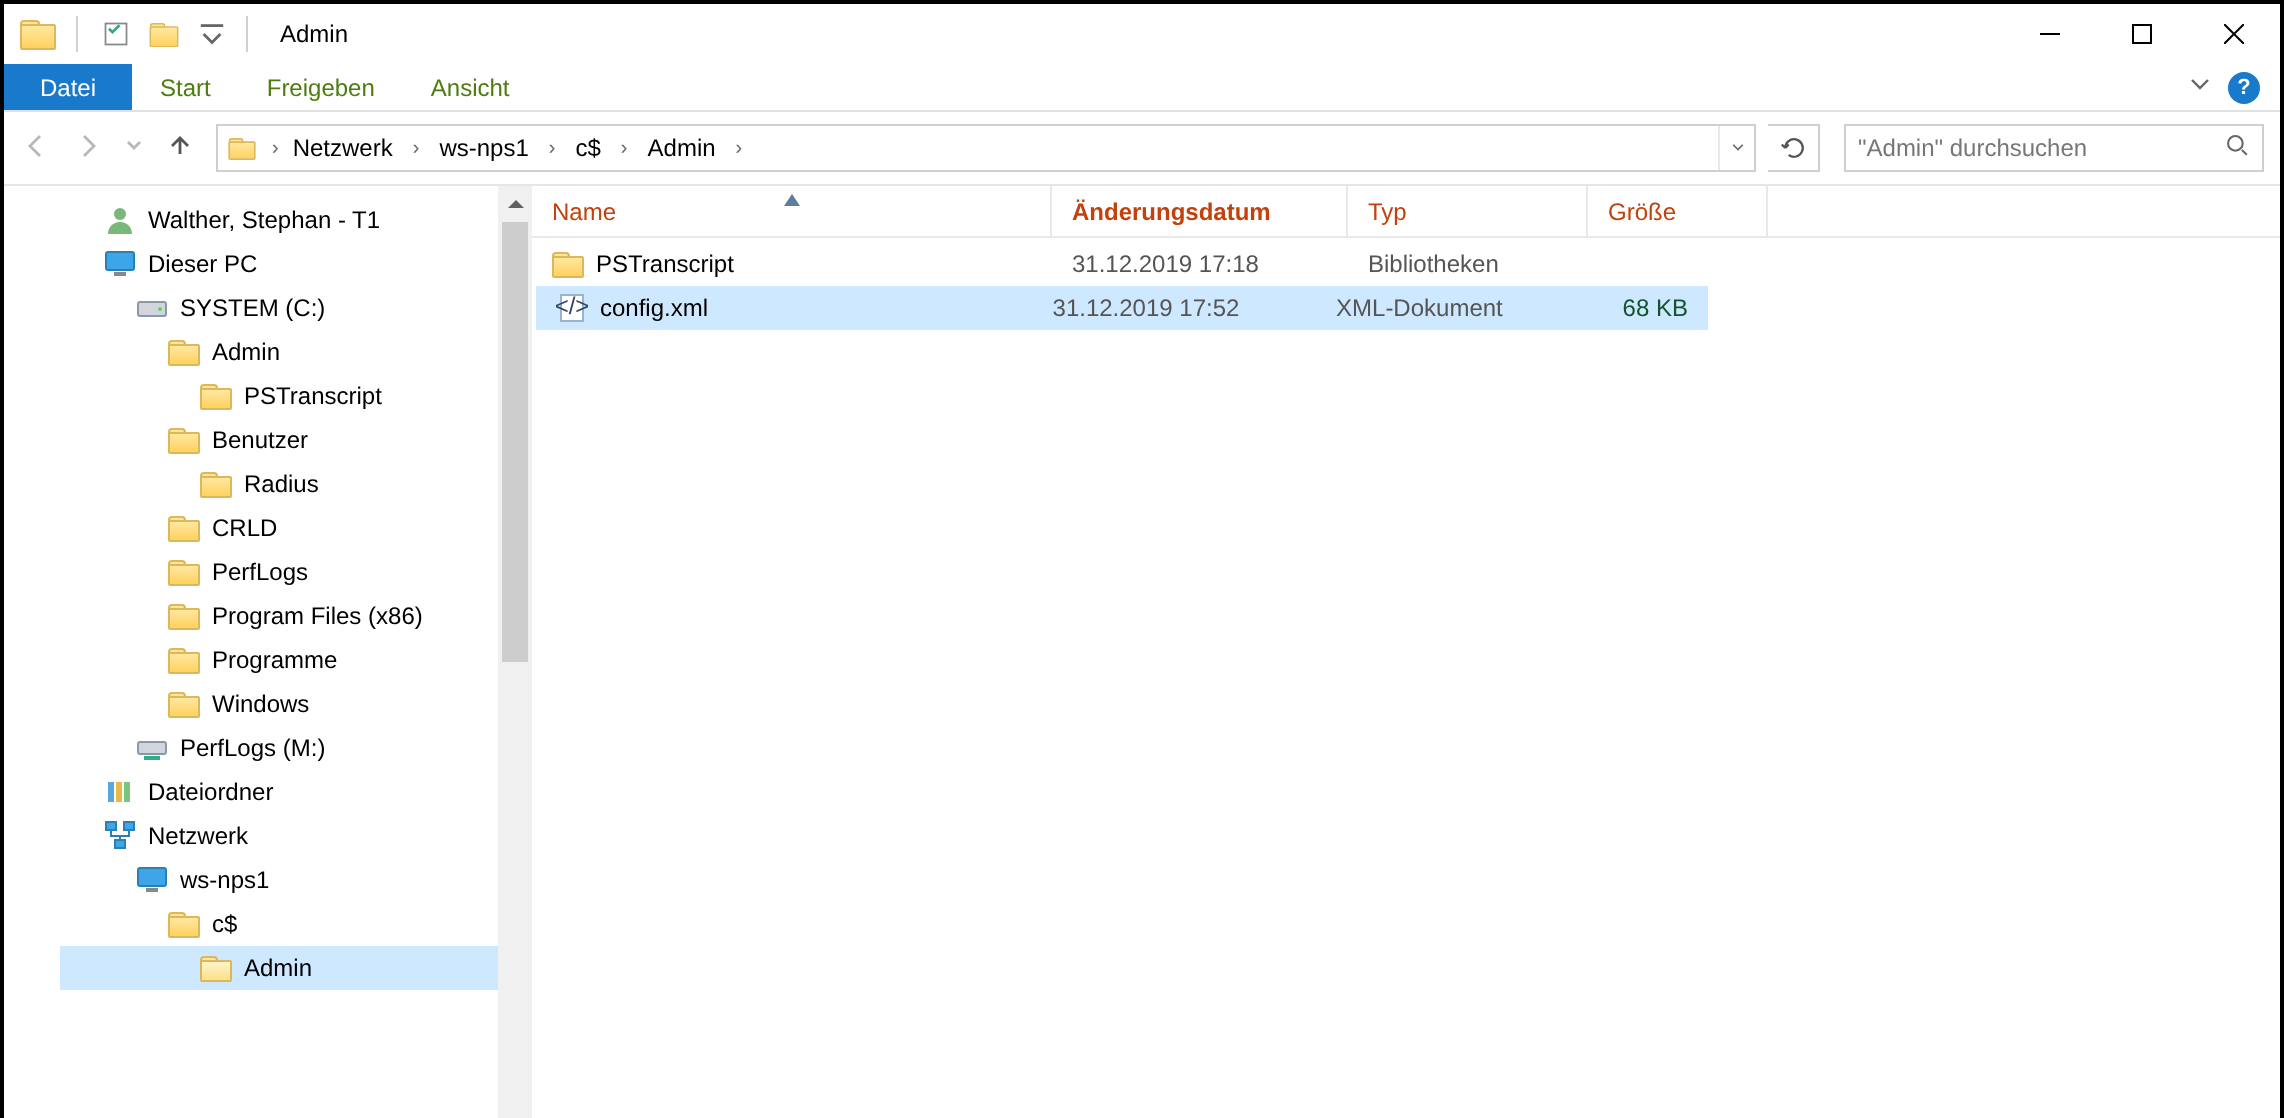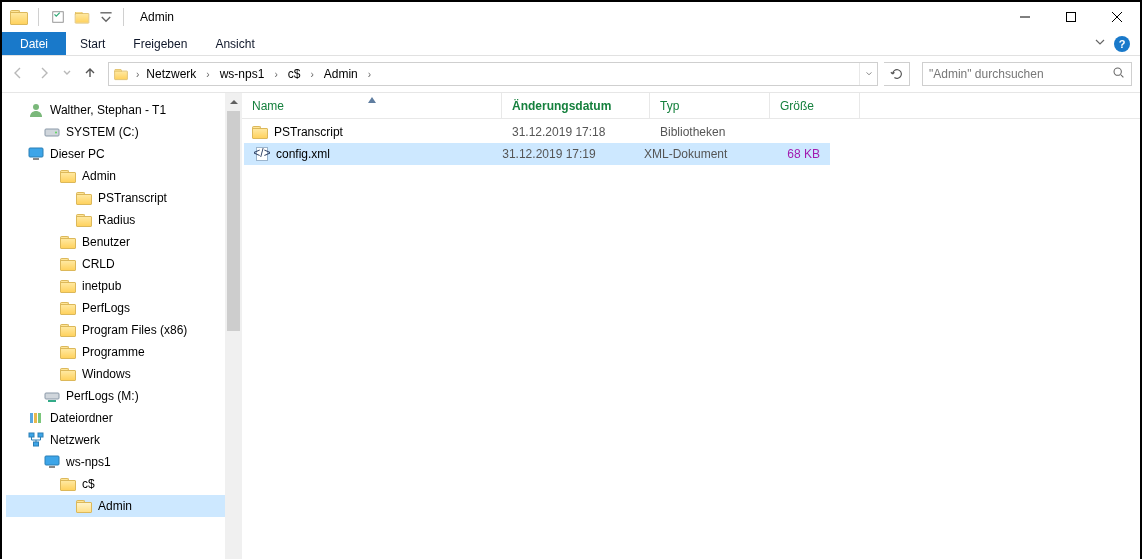--- a/index.html
+++ b/index.html
@@ -16,21 +16,21 @@
 .qat-item { width: 22px; height: 22px; display: flex; align-items: center; justify-content: center; }
 .qat-item svg { width: 14px; height: 14px; }
 .titlebar-title { margin-left: 10px; color: #000; }
 .titlebar-spacer { flex: 1; }
 .win-controls { display: flex; }
 .win-btn { width: 46px; height: 30px; display: flex; align-items: center; justify-content: center; }
 .win-btn svg { width: 10px; height: 10px; stroke: #000; stroke-width: 1; fill: none; }
 
 
 .ribbon-tabs { height: 24px; display: flex; align-items: stretch; background: #fff; border-bottom: 1px solid #e1e1e1; }
-.ribbon-tab { padding: 0 14px; display: flex; align-items: center; color: #0f172a; }
+.ribbon-tab { padding: 0 14px; display: flex; align-items: center; color: #4d7c0f; }
 .ribbon-tab.file { background: #1979ca; color: #fff; padding: 0 18px; }
 .ribbon-spacer { flex: 1; }
 .ribbon-right { display: flex; align-items: center; padding-right: 10px; gap: 8px; }
 .ribbon-right svg { width: 12px; height: 12px; }
 .help-icon { width: 16px; height: 16px; border-radius: 50%; background: #1979ca; color: #fff; display: flex; align-items: center; justify-content: center; font-size: 11px; font-weight: bold; }
 
 
 .navbar { height: 36px; display: flex; align-items: center; padding: 4px 8px; gap: 6px; background: #fff; }
 .nav-arrows { display: flex; align-items: center; gap: 10px; padding-right: 4px; }
 .nav-arrows svg { width: 16px; height: 16px; stroke: #555; fill: none; stroke-width: 1.4; }
@@ -47,50 +47,50 @@
 .searchbox { width: 210px; height: 24px; border: 1px solid #cfcfcf; margin-left: 6px; display: flex; align-items: center; padding: 0 6px; position: relative; }
 .searchbox input { border: none; outline: none; width: 100%; color: #888; font-style: normal; }
 .searchbox input::placeholder { color: #777; }
 .searchbox .search-icon { position: absolute; right: 6px; }
 .searchbox .search-icon svg { width: 13px; height: 13px; stroke: #666; fill: none; stroke-width: 1.3; }
 
 
 .body { flex: 1; display: flex; overflow: hidden; border-top: 1px solid #e6e6e6; }
 
 
-.treepane { width: 240px; position: relative; display: flex; background: #fff; }
+.treepane { width: 240px; position: relative; display: flex; background: #fff; margin-left: 24px; }
 .tree { flex: 1; padding: 6px 0 6px 4px; overflow: hidden; }
 .tree-row { height: 22px; display: flex; align-items: center; gap: 6px; padding-right: 4px; white-space: nowrap; }
 .tree-row.selected { background: #cde8ff; }
 .tree-indent { display: inline-block; height: 1px; }
 .tree-icon { width: 16px; height: 16px; flex-shrink: 0; display: flex; align-items: center; justify-content: center; }
 .tree-scroll { width: 17px; background: #f0f0f0; position: relative; }
 .tree-scroll .thumb { position: absolute; left: 2px; right: 2px; top: 18px; height: 220px; background: #cdcdcd; }
 .tree-scroll .arrow { position: absolute; left: 0; right: 0; height: 17px; display: flex; align-items: center; justify-content: center; }
 .tree-scroll .arrow.up { top: 0; }
 .tree-scroll svg { width: 8px; height: 8px; fill: #606060; }
 
 
 .listpane { flex: 1; display: flex; flex-direction: column; background: #fff; }
 .list-header { height: 26px; display: flex; align-items: center; border-bottom: 1px solid #e8e8e8; }
-.col { padding: 0 10px; color: #15803d; position: relative; height: 100%; display: flex; align-items: center; border-right: 1px solid #e8e8e8; }
+.col { padding: 0 10px; color: #c2410c; position: relative; height: 100%; display: flex; align-items: center; border-right: 1px solid #e8e8e8; }
 .col.name { width: 260px; }
 .col.date { width: 148px; font-weight: bold; }
 .col.type { width: 120px; }
 .col.size { width: 90px; }
 .col .sort { position: absolute; top: -1px; left: 50%; transform: translateX(-50%); }
 .col .sort svg { width: 8px; height: 6px; fill: #5f7da0; }
 .list-rows { flex: 1; padding-top: 2px; }
 .file-row { height: 22px; display: flex; align-items: center; }
 .file-row.selected { background: #cde8ff; width: 586px; margin-left: 2px; }
 .file-row .cell { padding: 0 10px; display: flex; align-items: center; gap: 6px; }
 .file-row .cell.name { width: 260px; }
 .file-row .cell.date { width: 148px; color: #555; }
 .file-row .cell.type { width: 120px; color: #555; }
-.file-row .cell.size { width: 84px; color: #a21caf; justify-content: flex-end; }
+.file-row .cell.size { width: 84px; color: #14532d; justify-content: flex-end; }
 .file-icon { width: 16px; height: 16px; display: flex; align-items: center; justify-content: center; }
 
 
 .i-folder { width: 16px; height: 13px; position: relative; }
 .i-folder::before { content: ""; position: absolute; top: 0; left: 0; width: 7px; height: 3px; background: #ffe699; border: 1px solid #dcb85a; border-bottom: none; border-radius: 2px 2px 0 0; }
 .i-folder::after { content: ""; position: absolute; top: 2px; left: 0; right: 0; bottom: 0; background: linear-gradient(#ffe8a0,#ffd25e); border: 1px solid #dcb85a; border-radius: 1px; }
 .i-folder.open::after { background: linear-gradient(#fff3c8,#ffe08a); }
 
 .i-monitor svg, .i-drive svg, .i-network svg, .i-library svg, .i-share svg, .i-xml svg, .i-user svg { width: 16px; height: 16px; }
 </style>
@@ -217,80 +217,73 @@
             <span class="tree-indent" style="width: 16px;"></span>
             <div class="tree-icon i-user">
               <svg viewBox="0 0 16 16">
                 <circle cx="8" cy="5" r="3" fill="#7ab87a"></circle>
                 <path d="M2 15c0-4 3-6 6-6s6 2 6 6z" fill="#7ab87a"></path>
               </svg>
             </div>
             <span>Walther, Stephan - T1</span>
           </div>
           <div class="tree-row">
+            <span class="tree-indent" style="width: 16px;"></span>
+            <div class="tree-icon i-monitor">
+              <svg viewBox="0 0 16 16">
+                <rect x="1" y="2" width="14" height="9" rx="1" fill="#3da5e8" stroke="#2b7fb5"></rect>
+                <rect x="5" y="12" width="6" height="2" fill="#888"></rect>
+              </svg>
+            </div>
+            <span>Dieser PC</span>
+          </div>
+          <div class="tree-row">
             <span class="tree-indent" style="width: 32px;"></span>
             <div class="tree-icon i-drive">
               <svg viewBox="0 0 16 16">
                 <rect x="1" y="5" width="14" height="7" rx="1" fill="#d0d6dc" stroke="#8a99a8"></rect>
                 <circle cx="12" cy="8.5" r="1" fill="#5bd65b"></circle>
               </svg>
             </div>
             <span>SYSTEM (C:)</span>
           </div>
           <div class="tree-row">
-            <span class="tree-indent" style="width: 16px;"></span>
-            <div class="tree-icon i-monitor">
-              <svg viewBox="0 0 16 16">
-                <rect x="1" y="2" width="14" height="9" rx="1" fill="#3da5e8" stroke="#2b7fb5"></rect>
-                <rect x="5" y="12" width="6" height="2" fill="#888"></rect>
-              </svg>
-            </div>
-            <span>Dieser PC</span>
-          </div>
-          <div class="tree-row">
             <span class="tree-indent" style="width: 48px;"></span>
             <div class="tree-icon">
               <div class="i-folder"></div>
             </div>
             <span>Admin</span>
           </div>
           <div class="tree-row">
             <span class="tree-indent" style="width: 64px;"></span>
             <div class="tree-icon">
               <div class="i-folder"></div>
             </div>
             <span>PSTranscript</span>
           </div>
           <div class="tree-row">
+            <span class="tree-indent" style="width: 48px;"></span>
+            <div class="tree-icon">
+              <div class="i-folder"></div>
+            </div>
+            <span>Benutzer</span>
+          </div>
+          <div class="tree-row">
             <span class="tree-indent" style="width: 64px;"></span>
             <div class="tree-icon">
               <div class="i-folder"></div>
             </div>
             <span>Radius</span>
           </div>
           <div class="tree-row">
             <span class="tree-indent" style="width: 48px;"></span>
             <div class="tree-icon">
               <div class="i-folder"></div>
             </div>
-            <span>Benutzer</span>
-          </div>
-          <div class="tree-row">
-            <span class="tree-indent" style="width: 48px;"></span>
-            <div class="tree-icon">
-              <div class="i-folder"></div>
-            </div>
             <span>CRLD</span>
-          </div>
-          <div class="tree-row">
-            <span class="tree-indent" style="width: 48px;"></span>
-            <div class="tree-icon">
-              <div class="i-folder"></div>
-            </div>
-            <span>inetpub</span>
           </div>
           <div class="tree-row">
             <span class="tree-indent" style="width: 48px;"></span>
             <div class="tree-icon">
               <div class="i-folder"></div>
             </div>
             <span>PerfLogs</span>
           </div>
           <div class="tree-row">
             <span class="tree-indent" style="width: 48px;"></span>
@@ -414,21 +407,21 @@
           <div class="file-row selected">
             <div class="cell name">
               <div class="tree-icon i-xml file-icon">
                 <svg viewBox="0 0 16 16">
                   <rect x="2.5" y="1.5" width="11" height="13" fill="#fff" stroke="#9bb4cc"></rect>
                   <text x="8" y="11" font-size="5" text-anchor="middle" fill="#346" font-family="sans-serif">&lt;/&gt;</text>
                 </svg>
               </div>
               <span>config.xml</span>
             </div>
-            <div class="cell date">31.12.2019 17:19</div>
+            <div class="cell date">31.12.2019 17:52</div>
             <div class="cell type">XML-Dokument</div>
             <div class="cell size">68 KB</div>
           </div>
         </div>
     </div>
   </div>
 
 </div>
 
 </body></html>

